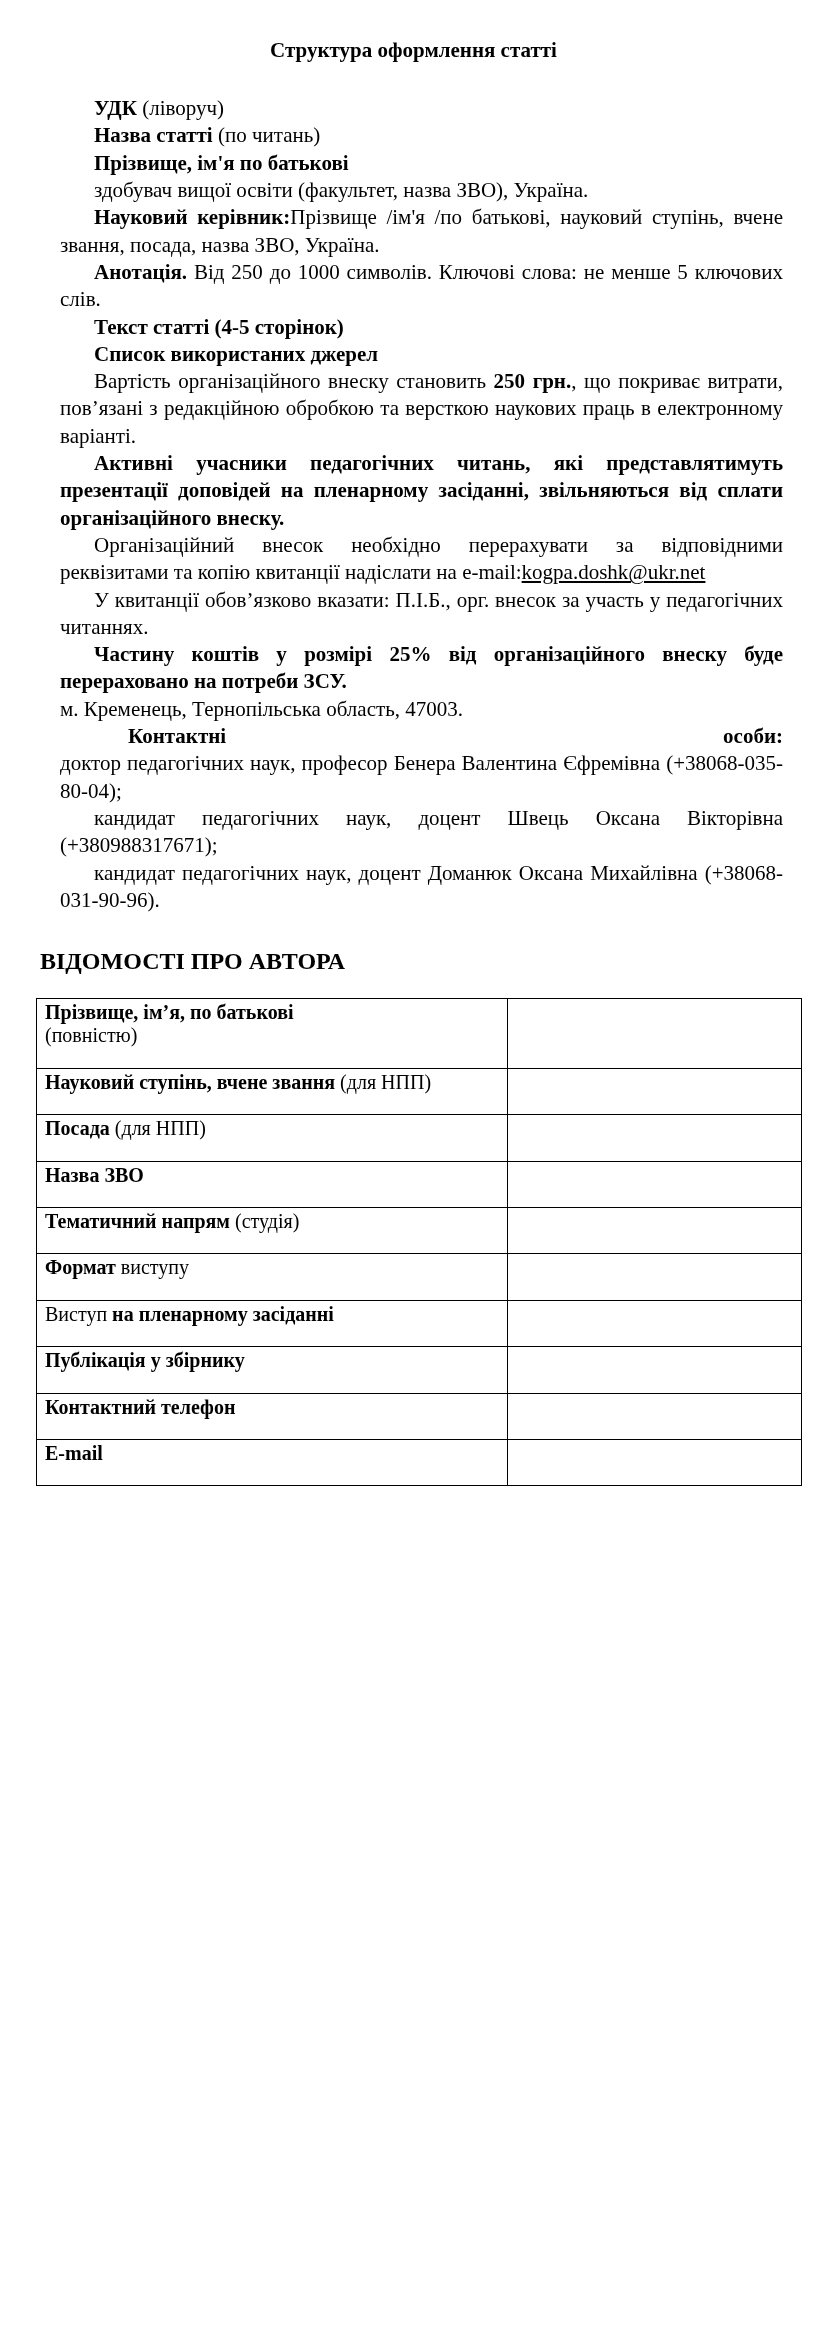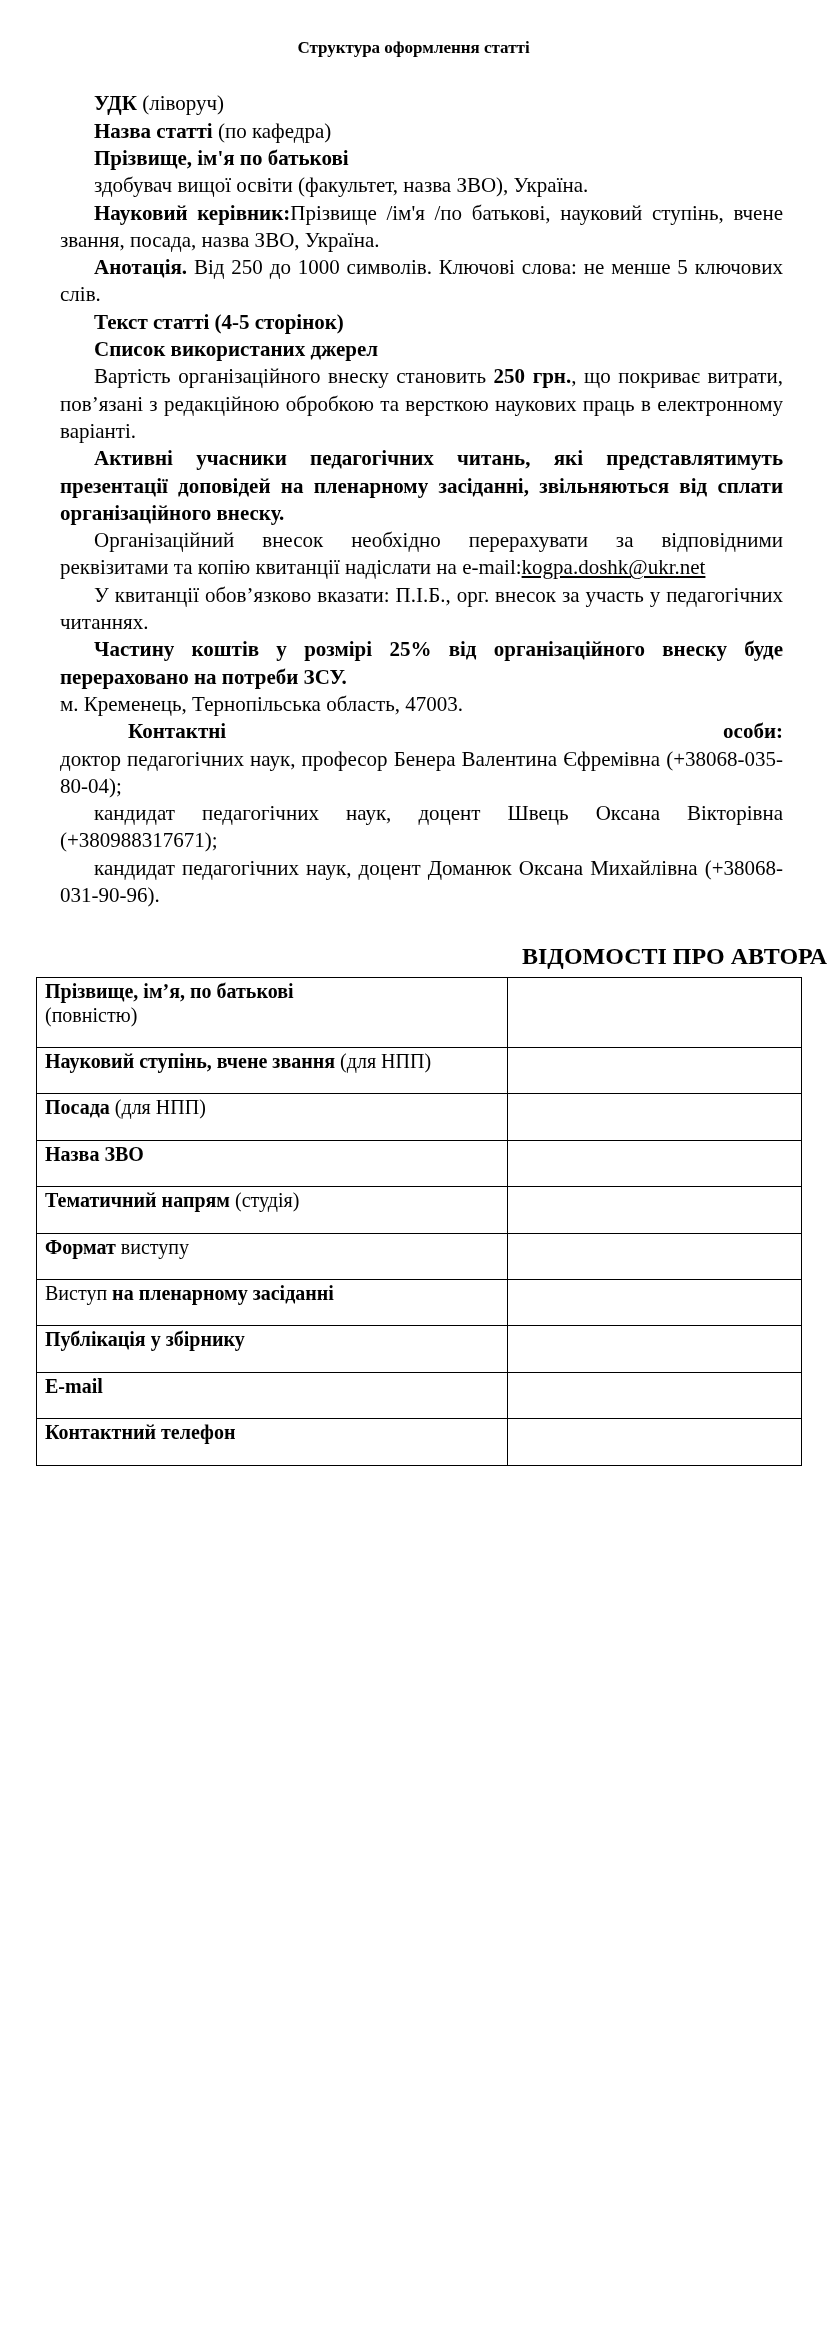--- a/index.html
+++ b/index.html
@@ -18,21 +18,21 @@
   .page {
     position: relative;
     width: 827px;
     height: 2339px;
     box-sizing: border-box;
     padding: 0;
   }
   .doc-title {
     text-align: center;
     font-weight: bold;
-    font-size: 17px;
+    font-size: 21px;
     margin: 38px 0 0 0;
     padding: 0 60px;
     line-height: 1.2;
   }
   .body-block {
     padding: 0 44px 0 60px;
     margin-top: 32px;
   }
   p.para {
     margin: 0;
@@ -46,25 +46,26 @@
     text-indent: 0;
   }
   p.para.left {
     text-align: left;
   }
   b, strong { font-weight: bold; }
   .u { text-decoration: underline; }
 
   
   .table-title {
-    text-align: right;
+    text-align: left;
     font-weight: bold;
     font-size: 24px;
-    margin: 34px 0 7px 0;
+    margin: 34px 0 23px 0;
     letter-spacing: 0px;
+    padding-left: 40px;
   }
   table.author-info {
     border-collapse: collapse;
     width: 735px;
     margin: 0 auto 0 36px;
     table-layout: fixed;
   }
   table.author-info td {
     border: 1.6px solid #000000;
     padding: 2px 6px 20px 8px;
@@ -85,21 +86,21 @@
 <body>
 
 <div class="page">
 
   <div class="doc-title">Структура оформлення статті</div>
 
   <div class="body-block">
 
     <p class="para left"><b>УДК</b><span> (ліворуч)</span></p>
 
-    <p class="para left"><b>Назва статті</b><span> (по кафедра)</span></p>
+    <p class="para left"><b>Назва статті</b><span> (по читань)</span></p>
 
     <p class="para left"><b>Прізвище, ім'я по батькові</b></p>
 
     <p class="para"><span>здобувач вищої освіти (факультет, назва ЗВО), Україна.</span></p>
 
     <p class="para"><b>Науковий керівник:</b><span>Прізвище /ім'я /по батькові, науковий ступінь, вчене звання, посада, назва ЗВО, Україна.</span></p>
 
     <p class="para"><b>Анотація.</b><span> Від 250 до 1000 символів. Ключові слова: не менше 5 ключових слів.</span></p>
 
     <p class="para left"><b>Текст статті (4-5 сторінок)</b></p>
@@ -172,25 +173,25 @@
         <td class="label"><span class="cell-reg">Виступ </span><span class="cell-bold">на пленарному засіданні</span></td>
         <td class="value"></td>
       </tr>
 
       <tr>
         <td class="label"><span class="cell-bold">Публікація у збірнику</span></td>
         <td class="value"></td>
       </tr>
 
       <tr>
-        <td class="label"><span class="cell-bold">E-mail</span></td>
+        <td class="label"><span class="cell-bold">Контактний телефон</span></td>
         <td class="value"></td>
       </tr>
 
       <tr>
-        <td class="label"><span class="cell-bold">Контактний телефон</span></td>
+        <td class="label"><span class="cell-bold">E-mail</span></td>
         <td class="value"></td>
       </tr>
 
     </tbody>
   </table>
 
 </div>
 
 </body></html>

